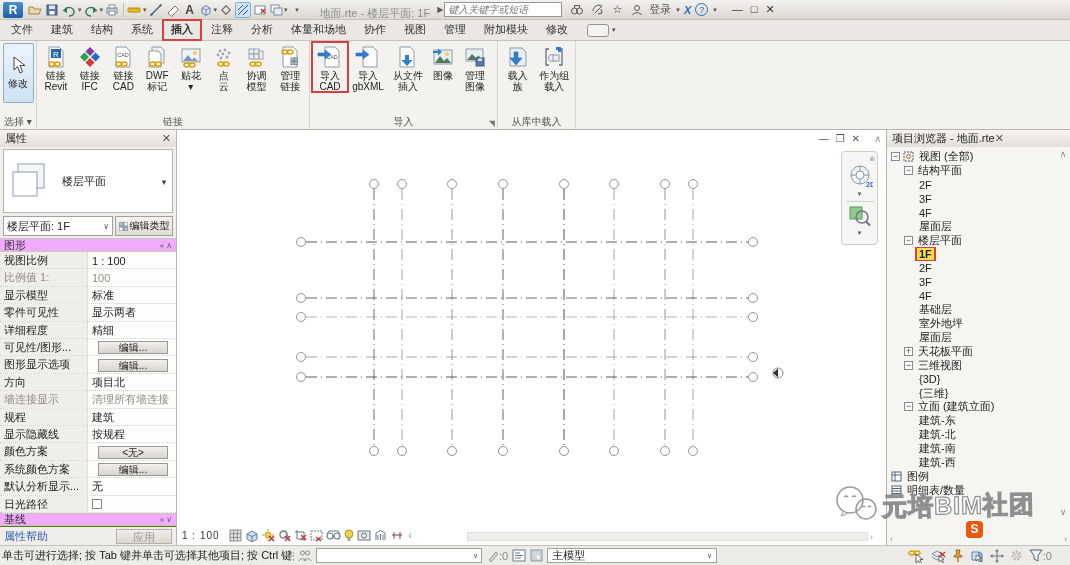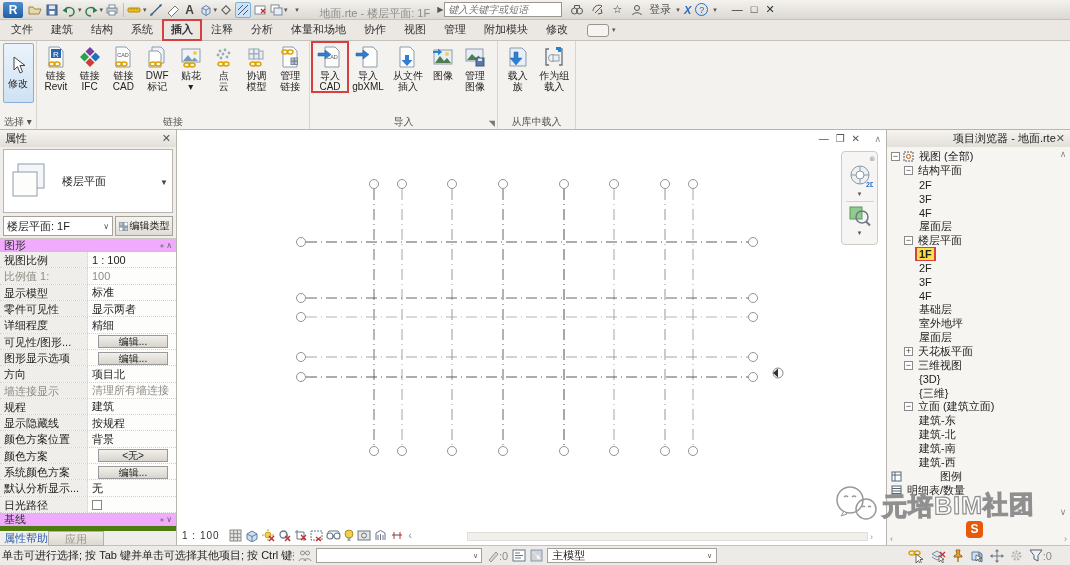--- a/index.html
+++ b/index.html
@@ -50,39 +50,39 @@
 .edit-type{width:58px;background:linear-gradient(#f6f4f0,#e0dcd5);border:1px solid #a5a19a;display:flex;align-items:center;justify-content:center;gap:2px;font-size:10px;white-space:nowrap}
 .sec-h{height:14px;background:#f0abfc;border-top:1px solid #cac6bf;border-bottom:1px solid #cac6bf;display:flex;align-items:center;justify-content:space-between;padding:0 4px;color:#333}
 .sec-h .arr{font-size:8px;color:#666}
 #prop-rows{flex:1;display:flex;flex-direction:column;background:#fdfdfc;overflow:hidden}
 .prow{flex:1;display:flex;border-bottom:1px dotted #d5d2cc;min-height:0}
 .plabel{width:88px;padding:1px 0 0 4px;background:#f0eeea;border-right:1px dotted #d5d2cc;overflow:hidden;white-space:nowrap}
 .pvalue{flex:1;padding:1px 2px 0 4px;overflow:hidden;white-space:nowrap;display:flex;align-items:center}
 .pbtn{flex:1;margin:1px 6px;background:linear-gradient(#f2f0ec,#d8d4cd);border:1px solid #999;text-align:center;font-size:10px;line-height:11px;height:13px}
 .pcheck{width:10px;height:10px;border:1px solid #8a867f;background:#fff;display:inline-block}
 .disabled,.disabled .pvalue{color:#8f8b84}
-.p-footer{height:19px;display:flex;align-items:center;padding:0 4px;border-top:5px solid #4d7c0f}
+.p-footer{height:19px;display:flex;justify-content:space-between;align-items:center;padding:0 4px;border-top:1px solid #4d7c0f}
 .help-link{color:#2a5db0}
 .apply{color:#9a968f;background:linear-gradient(#f0ede8,#ddd8d1);border:1px solid #b5b1a9;padding:0 16px;height:15px;line-height:14px}
 
 .canvas{flex:1;background:#fff;position:relative;overflow:hidden}
 .cw-ctl{position:absolute;top:4px;right:26px;display:flex;gap:7px;color:#555;font-size:10px;line-height:10px}
 .vscroll-up{position:absolute;top:4px;right:5px;color:#888;font-size:9px}
 .navbar{position:absolute;right:8px;top:21px;width:37px;height:94px;background:rgba(243,242,239,.75);border:1px solid #cfccc6;border-radius:4px;display:flex;flex-direction:column;align-items:center;padding-top:3px}
 .navbar .nb-close{align-self:flex-end;margin-right:2px;font-size:7px;color:#999}
 .navbar .caret{margin:1px 0}
 .nb-div{width:28px;height:1px;background:#d4d1cb;margin:2px 0}
 .vcb{position:absolute;left:3px;bottom:2px;height:16px;display:flex;align-items:center;gap:3px;font-size:10px;color:#333}
 .vcb .scale{margin:0 6px 0 2px;letter-spacing:1px}
 .vcb-i{display:flex;align-items:center;justify-content:center}
 .hscroll{position:absolute;left:288px;bottom:3px;width:408px;height:11px;display:flex;align-items:center;color:#999;font-size:9px}
 .hscroll .track{flex:1;height:9px;background:#f1efec;border:1px solid #e2dfda;margin:0 2px}
 
 .browser{width:184px;background:#f6f5f2;border-left:1px solid #b9b5ae;display:flex;flex-direction:column}
-.b-header{height:17px;display:flex;align-items:center;justify-content:flex-end;padding:0 5px;background:linear-gradient(#f6f4f0,#e3dfd9);white-space:nowrap;overflow:hidden}
+.b-header{height:17px;display:flex;align-items:center;justify-content:flex-start;padding:0 5px;background:linear-gradient(#f6f4f0,#e3dfd9);white-space:nowrap;overflow:hidden}
 #tree{flex:1;padding-top:3px;overflow:hidden;position:relative}
 .trow{height:13.9px;display:flex;align-items:center;white-space:nowrap;overflow:hidden}
 .expander{width:9px;height:9px;border:1px solid #8a8a8a;background:#fff;font-size:9px;line-height:7px;text-align:center;margin-right:3px;color:#444;flex:none}
 .tlabel{padding:0 2px}
 .tlabel.selected{outline:2px solid #d84040;font-weight:bold;background:#fde047}
 .tico{margin-right:3px;flex:none}
 .b-scroll{height:12px;display:flex;align-items:center;justify-content:space-between;color:#888;font-size:9px;padding:0 3px}
 .b-vscroll{position:absolute;right:2px;top:2px;bottom:16px;width:10px;display:flex;flex-direction:column;justify-content:space-between;align-items:center;color:#888;font-size:9px}
 
 .watermark{position:absolute;left:830px;top:352px;width:238px;height:60px;z-index:40;pointer-events:none}
@@ -560,24 +560,20 @@
           <span class="plabel">墙连接显示</span>
           <span class="pvalue">清理所有墙连接</span>
         </div>
         <div class="prow">
           <span class="plabel">规程</span>
           <span class="pvalue">建筑</span>
         </div>
         <div class="prow">
           <span class="plabel">显示隐藏线</span>
           <span class="pvalue">按规程</span>
-        </div>
-        <div class="prow">
-          <span class="plabel">颜色方案位置</span>
-          <span class="pvalue">背景</span>
         </div>
         <div class="prow">
           <span class="plabel">颜色方案</span>
           <span class="pvalue">
             <span class="pbtn">&lt;无&gt;</span>
           </span>
         </div>
         <div class="prow">
           <span class="plabel">系统颜色方案</span>
           <span class="pvalue">
@@ -836,21 +832,21 @@
         </div>
         <div class="trow" style="padding-left: 30px;">
           <span class="tlabel">建筑-北</span>
         </div>
         <div class="trow" style="padding-left: 30px;">
           <span class="tlabel">建筑-南</span>
         </div>
         <div class="trow" style="padding-left: 30px;">
           <span class="tlabel">建筑-西</span>
         </div>
-        <div class="trow" style="padding-left: 4px; gap: 33px;">
+        <div class="trow" style="padding-left: 4px;">
           <span class="tico">
             <svg width="11" height="11">
               <rect x="1" y="1" width="9" height="9" fill="#fff" stroke="#567"></rect>
               <path d="M1 4h9M4 1v9" stroke="#567"></path>
             </svg>
           </span>
           <span class="tlabel">图例</span>
         </div>
         <div class="trow" style="padding-left: 4px;">
           <span class="tico">

